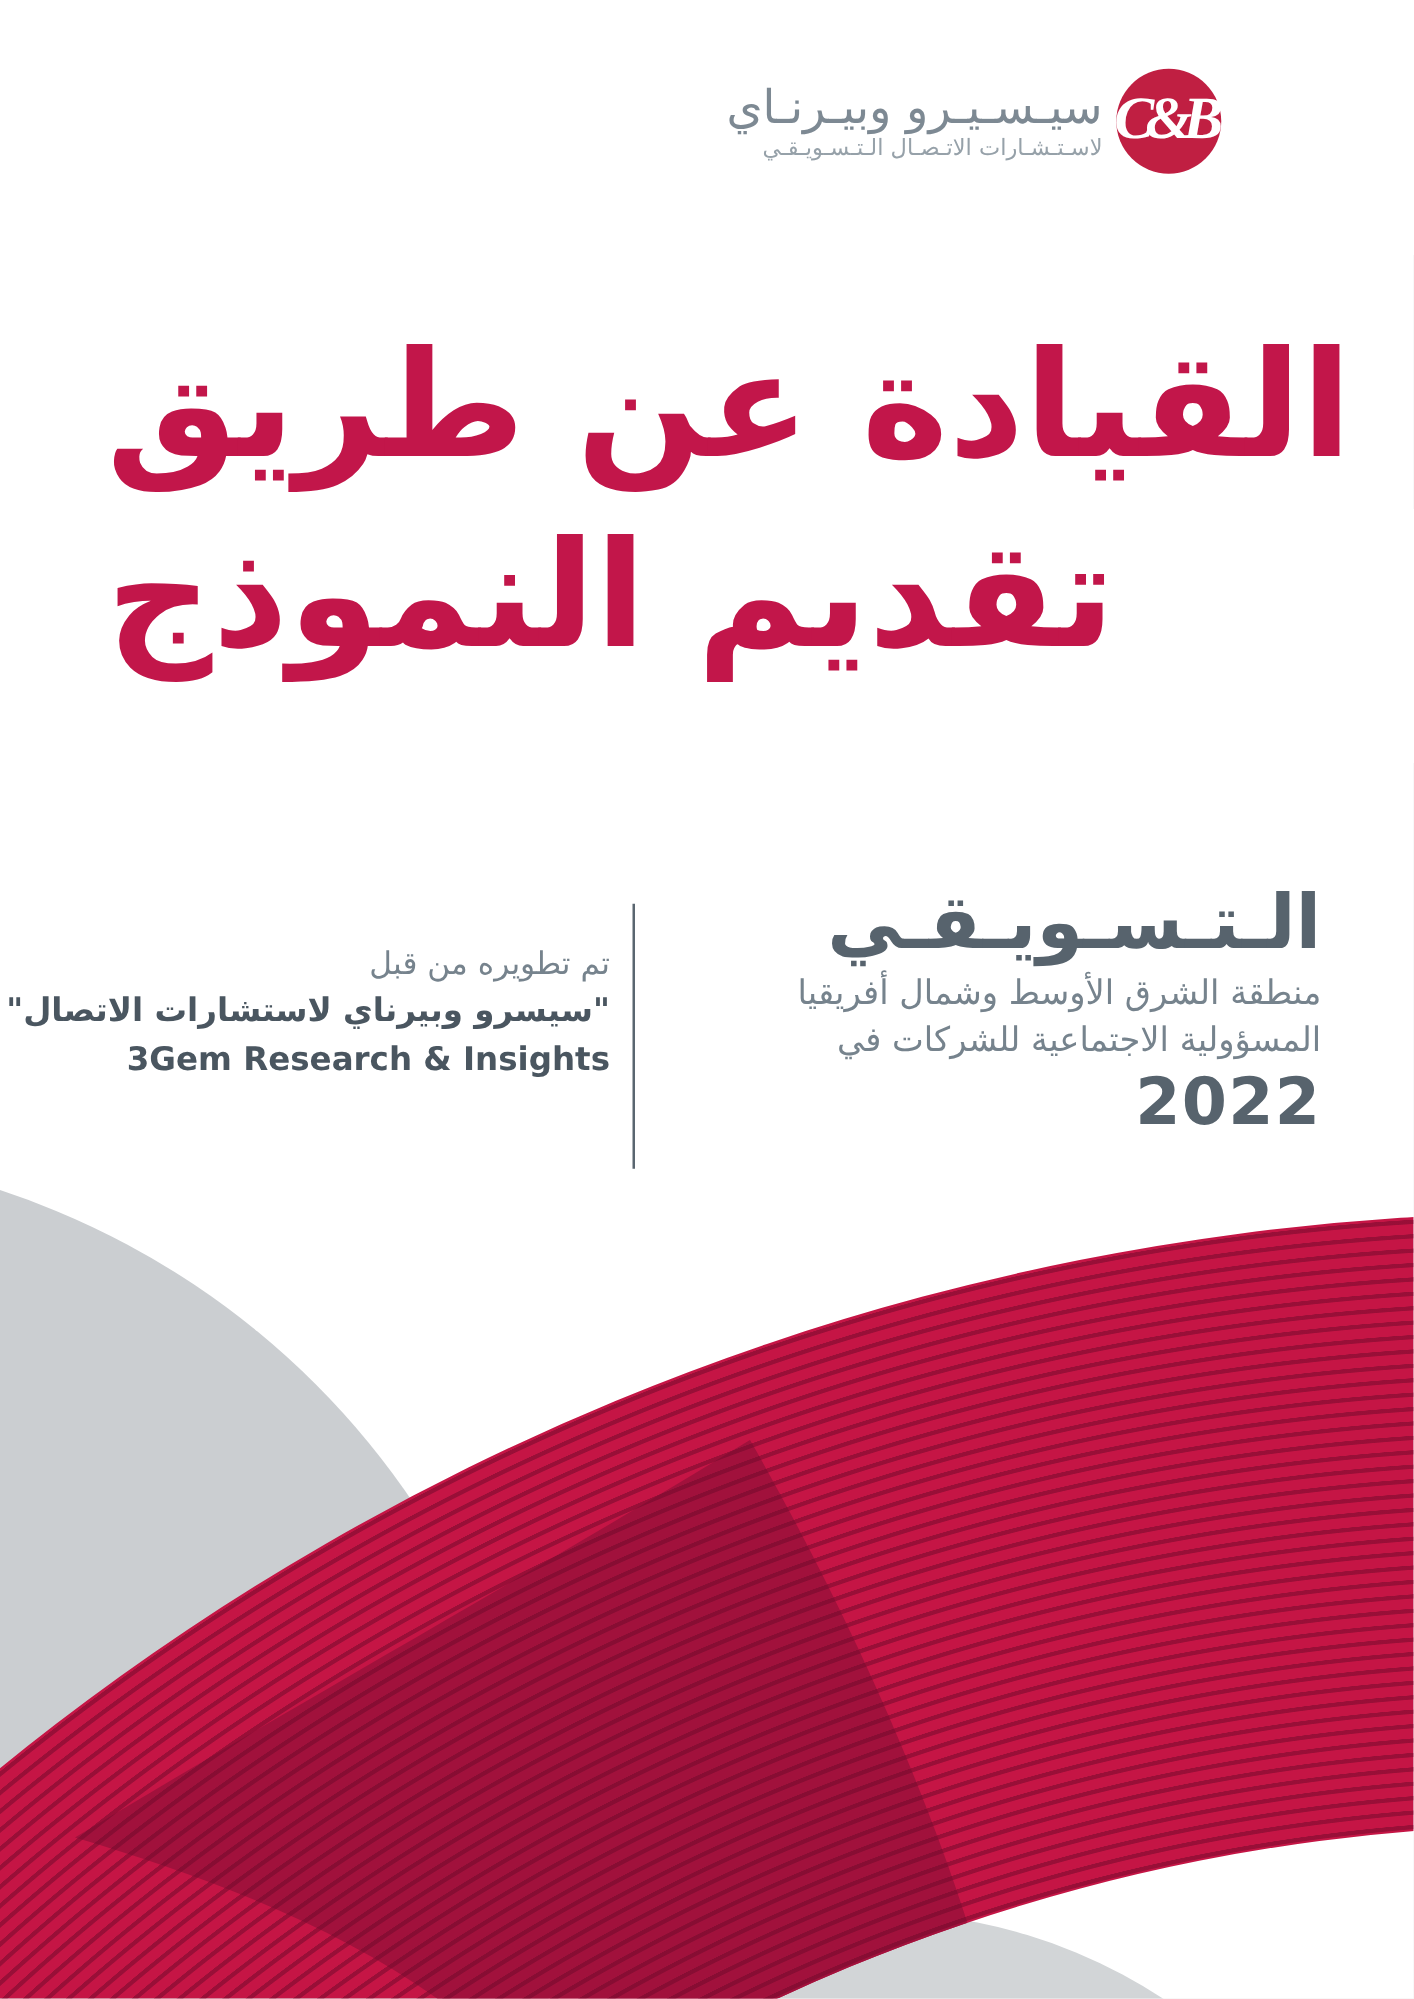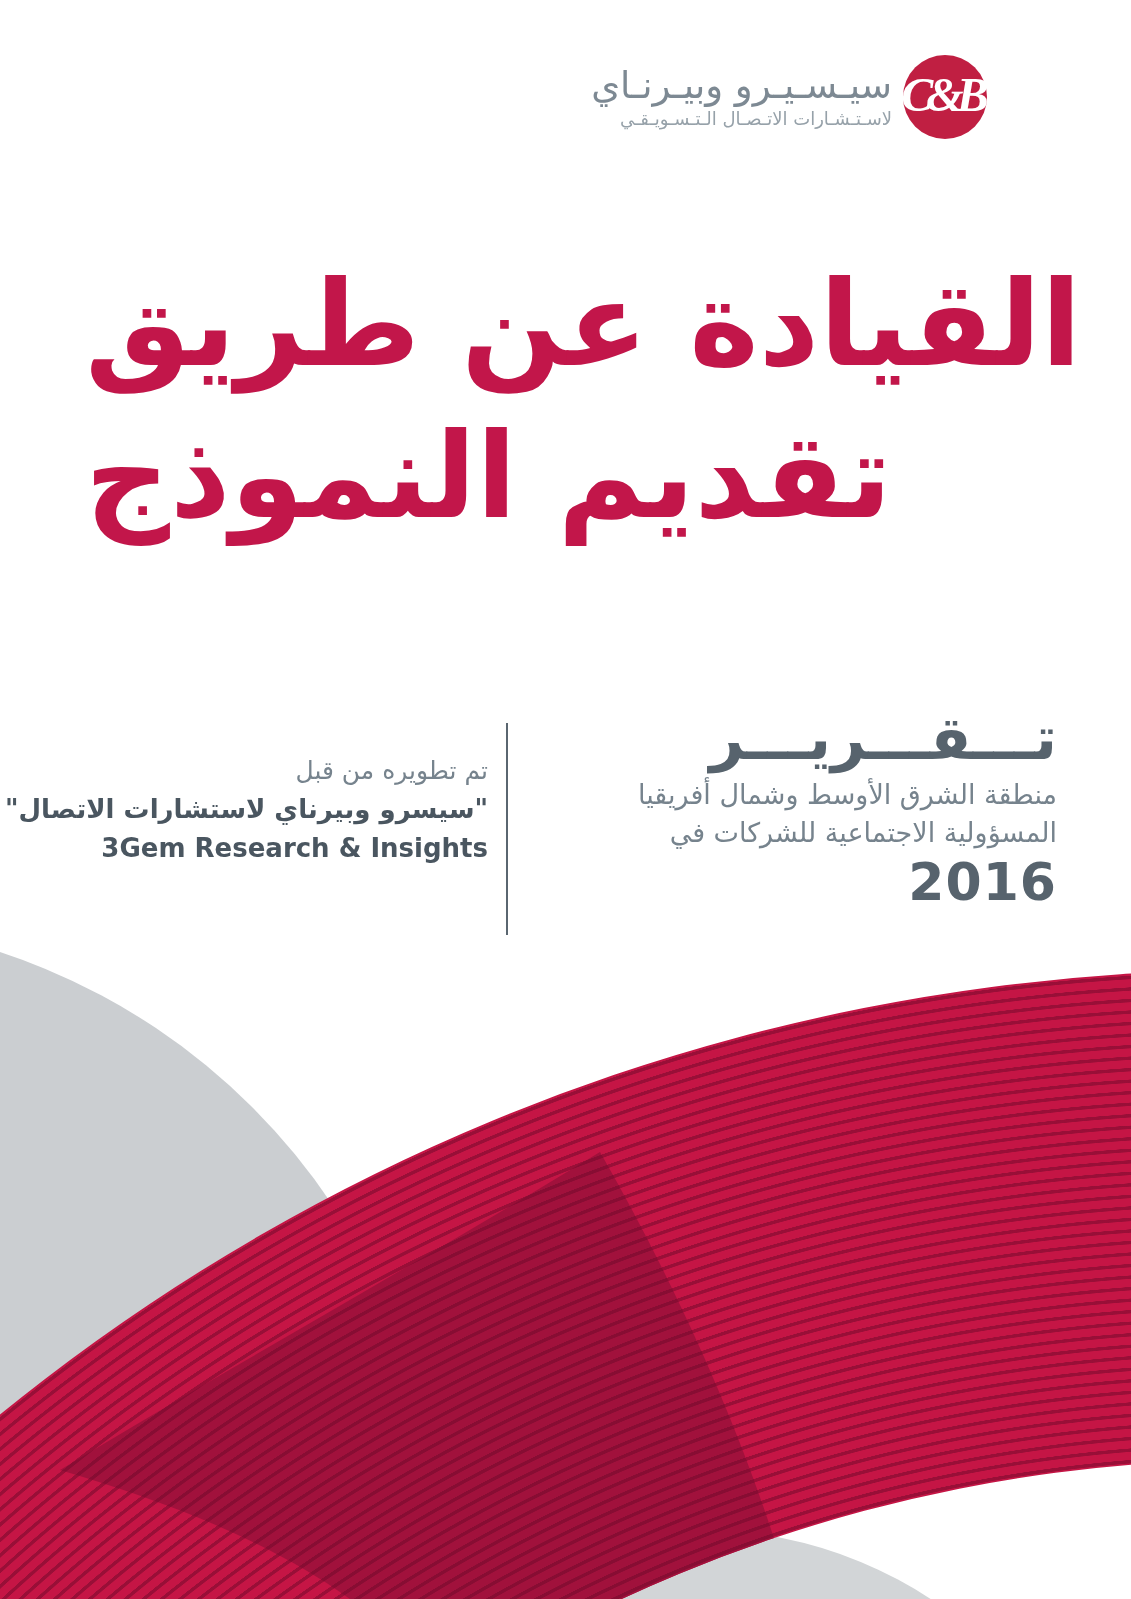--- a/index.html
+++ b/index.html
@@ -8,21 +8,21 @@
     width:1131px;height:1599px;
     margin:0 auto;
     background:#ffffff;
     overflow:hidden;
     font-family:"DejaVu Sans",sans-serif;
   }
   
   .art{position:absolute;left:0;top:0;width:1131px;height:1599px;z-index:0;}
   
   .logo{
-    position:absolute;top:55px;right:144px;z-index:2;
+    position:absolute;top:55px;right:154px;z-index:2;
     display:flex;align-items:center;gap:11px;
   }
   .logo-text{text-align:right;direction:rtl;}
   .logo-title{
     font-size:37px;line-height:42px;color:#7d8993;
     letter-spacing:1px;white-space:nowrap;
   }
   .logo-tagline{
     font-size:18px;line-height:20px;color:#96a1a9;
     letter-spacing:1.5px;white-space:nowrap;margin-top:2px;
@@ -119,24 +119,24 @@
   </div>
 
   <div class="main-title" dir="rtl">
     <div>القيادة عن طريق</div>
     <div>تقديم النموذج</div>
   </div>
 
   <div class="divider"></div>
 
   <div class="report-block" dir="rtl">
-    <div class="report-word">تـــقـــريـــر</div>
+    <div class="report-word">الـتـسـويـقـي</div>
     <div class="report-line">منطقة الشرق الأوسط وشمال أفريقيا</div>
     <div class="report-line">المسؤولية الاجتماعية للشركات في</div>
-    <div class="report-year">2016</div>
+    <div class="report-year">2022</div>
   </div>
 
   <div class="developed-block" dir="rtl">
     <div class="dev-line1">تم تطويره من قبل</div>
     <div class="dev-line2">"سيسرو وبيرناي لاستشارات الاتصال" و</div>
     <div class="dev-line3">3Gem Research &amp; Insights</div>
   </div>
 
 </div>
 

